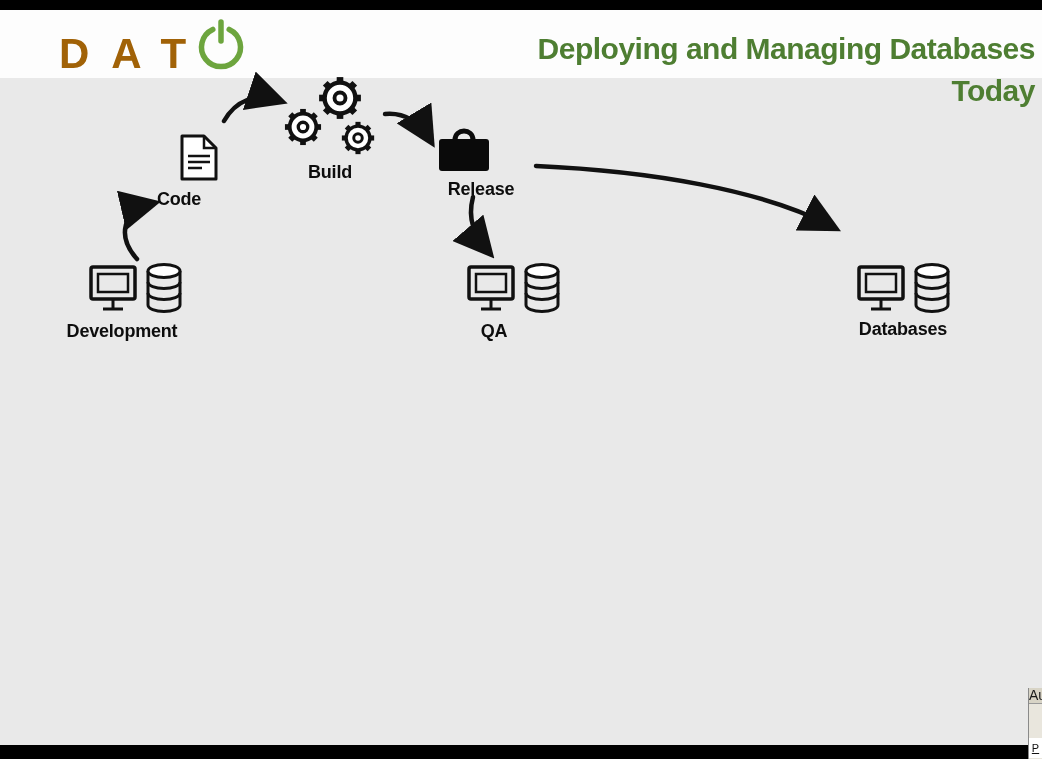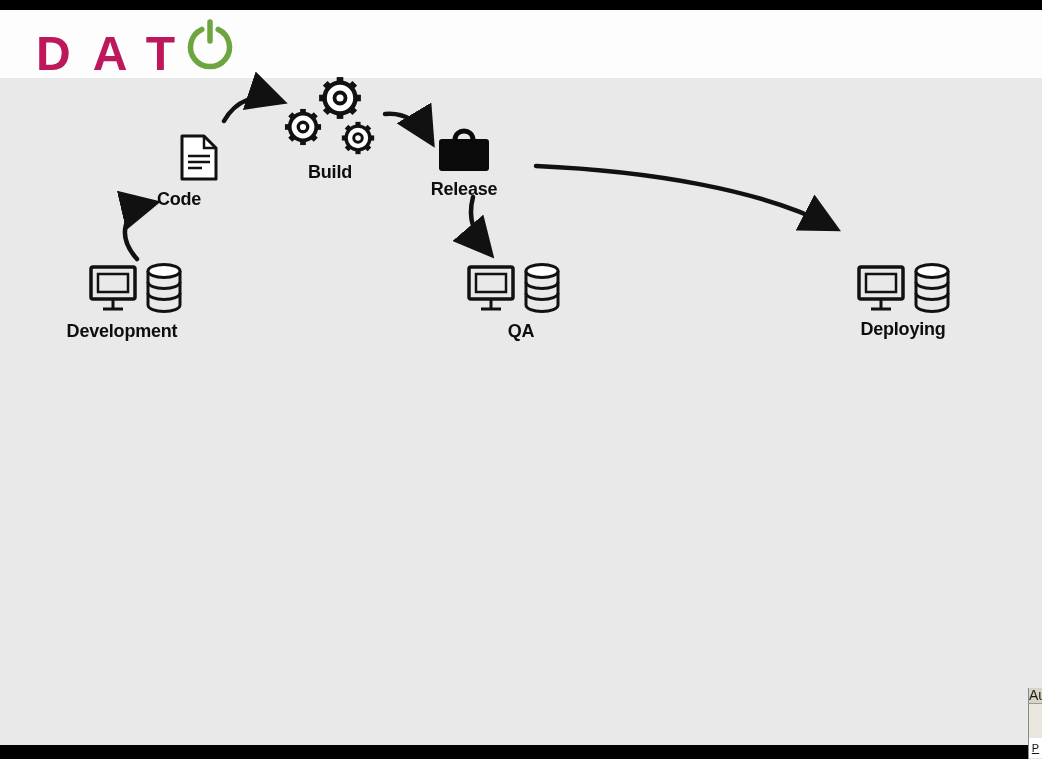--- a/index.html
+++ b/index.html
@@ -22,22 +22,22 @@
   .header-band {
     position: absolute; left: 0; top: 10px; width: 1042px; height: 68px;
     background: #fdfdfd;
   }
   
   .logo {
     position: absolute; left: 36px; top: 24px; height: 60px;
     display: flex; align-items: center;
   }
   .logo-letters {
-    font-size: 48px; font-weight: bold; color: #be185d;
-    letter-spacing: 22px; line-height: 56px;
+    font-size: 42px; font-weight: bold; color: #a16207;
+    letter-spacing: 22px; line-height: 56px; margin-left: 23px;
   }
   .logo-power { margin: -10px -6px 0 -14px; }
   
   .slide-title {
     position: absolute; top: 28px; right: 7px; width: 700px;
     text-align: right; color: #4e7e32;
     font-size: 30px; font-weight: bold; line-height: 42px;
     letter-spacing: -0.5px;
   }
   
@@ -80,20 +80,24 @@
   <div class="logo">
     <span class="logo-letters">DAT</span>
     <span class="logo-power">
       <svg width="54" height="62" viewBox="-27 -31 54 62">
         <path d="M -8.2 -17.6 A 19.5 19.5 0 1 0 8.2 -17.6" fill="none" stroke="#6da53e" stroke-width="5.5" stroke-linecap="round"></path>
         <line x1="0" y1="-25" x2="0" y2="-6" stroke="#6da53e" stroke-width="5.5" stroke-linecap="round"></line>
       </svg>
     </span>
   </div>
 
+  <div class="slide-title">
+    <div>Deploying and Managing Databases</div>
+    <div>Today</div>
+  </div>
 
   <svg class="arrows">
     <defs>
       <marker id="ah" markerWidth="9" markerHeight="9" refX="6.5" refY="4.5" orient="auto">
         <path d="M0,0 L9,4.5 L0,9 z" fill="#111"></path>
       </marker>
     </defs>
     <g fill="none" stroke="#111" stroke-width="4.5" stroke-linecap="round">
       <path d="M 137 259 C 116 236 124 210 150 204" marker-end="url(#ah)"></path>
       <path d="M 224 121 C 236 100 256 93 277 100" marker-end="url(#ah)"></path>
@@ -142,21 +146,21 @@
   <div class="node-label" style="left:300px; top:162px; width:60px;">Build</div>
 
   <div class="node" style="left:436px; top:124px;">
     <span>
       <svg width="56" height="50" viewBox="0 0 56 50">
         <path d="M 19 16 C 19 4 37 4 37 16" fill="none" stroke="#0a0a0a" stroke-width="5"></path>
         <rect x="3" y="15" width="50" height="32" rx="3" fill="#0a0a0a"></rect>
       </svg>
     </span>
   </div>
-  <div class="node-label" style="left:429px; top:179px; width:70px;">Release</div>
+  <div class="node-label" style="left:446px; top:179px; width:70px;">Release</div>
 
   <div class="node icon-row" style="left:88px; top:262px;">
     <span>
       <svg width="50" height="50" viewBox="0 0 50 50">
         <rect x="3" y="3" width="44" height="32" rx="2" fill="none" stroke="#111" stroke-width="3.5"></rect>
         <rect x="10" y="10" width="30" height="18" fill="none" stroke="#111" stroke-width="2.5"></rect>
         <path d="M 25 36 V 44 M 15 45 H 35" fill="none" stroke="#111" stroke-width="3"></path>
       </svg>
     </span>
     <span>
@@ -182,41 +186,41 @@
     <span>
       <svg width="40" height="52" viewBox="0 0 40 52">
         <path d="M 4 9 V 43 M 36 9 V 43" fill="none" stroke="#111" stroke-width="3"></path>
         <path d="M 4 43 A 16 6.5 0 0 0 36 43" fill="none" stroke="#111" stroke-width="3"></path>
         <path d="M 4 20 A 16 6.5 0 0 0 36 20" fill="none" stroke="#111" stroke-width="3"></path>
         <path d="M 4 31 A 16 6.5 0 0 0 36 31" fill="none" stroke="#111" stroke-width="3"></path>
         <ellipse cx="20" cy="9" rx="16" ry="6.5" fill="#fff" stroke="#111" stroke-width="3"></ellipse>
       </svg>
     </span>
   </div>
-  <div class="node-label" style="left:461px; top:321px; width:120px;">QA</div>
+  <div class="node-label" style="left:434px; top:321px; width:120px;">QA</div>
 
   <div class="node icon-row" style="left:856px; top:262px;">
     <span>
       <svg width="50" height="50" viewBox="0 0 50 50">
         <rect x="3" y="3" width="44" height="32" rx="2" fill="none" stroke="#111" stroke-width="3.5"></rect>
         <rect x="10" y="10" width="30" height="18" fill="none" stroke="#111" stroke-width="2.5"></rect>
         <path d="M 25 36 V 44 M 15 45 H 35" fill="none" stroke="#111" stroke-width="3"></path>
       </svg>
     </span>
     <span>
       <svg width="40" height="52" viewBox="0 0 40 52">
         <path d="M 4 9 V 43 M 36 9 V 43" fill="none" stroke="#111" stroke-width="3"></path>
         <path d="M 4 43 A 16 6.5 0 0 0 36 43" fill="none" stroke="#111" stroke-width="3"></path>
         <path d="M 4 20 A 16 6.5 0 0 0 36 20" fill="none" stroke="#111" stroke-width="3"></path>
         <path d="M 4 31 A 16 6.5 0 0 0 36 31" fill="none" stroke="#111" stroke-width="3"></path>
         <ellipse cx="20" cy="9" rx="16" ry="6.5" fill="#fff" stroke="#111" stroke-width="3"></ellipse>
       </svg>
     </span>
   </div>
-  <div class="node-label" style="left:843px; top:319px; width:120px;">Deploying</div>
+  <div class="node-label" style="left:843px; top:319px; width:120px;">Databases</div>
 
   <div class="bar-bottom"></div>
 
   <div class="fragment">
     <div class="fragment-top">Au</div>
     <div class="fragment-bottom">P</div>
   </div>
 
 </div>
 

